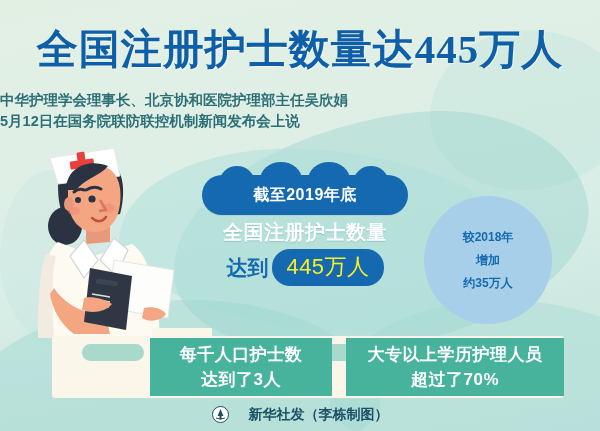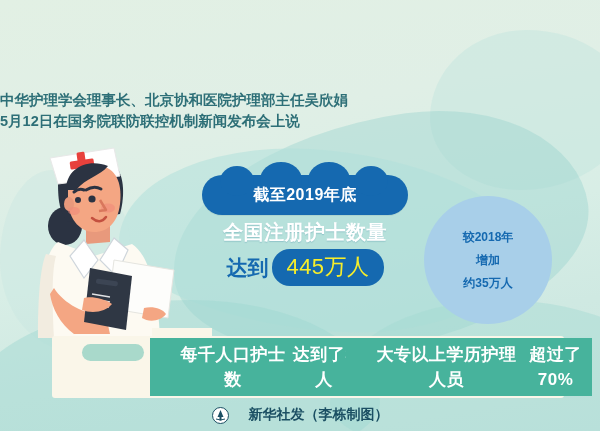--- a/index.html
+++ b/index.html
@@ -114,48 +114,48 @@
   }
   .cream-notch{
     position:absolute;left:152px;top:328px;width:60px;height:10px;background:#faf6e9;
   }
   .deco-pill{position:absolute;background:#a9d9cb;border-radius:9px;height:17px;}
   .dp1{left:82px;top:344px;width:62px;}
   .dp2{left:314px;top:344px;width:62px;}
 
   .stat-box{
     position:absolute;top:338px;height:58px;background:#47b39c;
-    display:flex;flex-direction:row;align-items:center;justify-content:center;
+    display:flex;flex-direction:column;align-items:center;justify-content:center;
     color:#ffffff;font-weight:700;font-size:17px;line-height:25px;text-align:center;
     letter-spacing:.5px;
-    padding-left:28px;
   }
   .stat-left{left:150px;width:182px;}
   .stat-right{left:346px;width:218px;}
 
   
   .footer{
     position:absolute;left:0;top:406px;width:600px;
-    display:flex;align-items:flex-end;justify-content:center;gap:20px;
+    display:flex;align-items:flex-start;justify-content:center;gap:20px;
     color:#1b4f63;font-size:14px;font-weight:700;
   }
   .xinhua-logo{width:17px;height:17px;flex:0 0 auto;}
 </style>
 </head>
 <body>
 
 <div class="poster">
 
   <div class="blob blob-e"></div>
   <div class="blob blob-a"></div>
   <div class="blob blob-b"></div>
   <div class="blob blob-f"></div>
   <div class="blob blob-c"></div>
   <div class="blob blob-d"></div>
 
+  <div class="headline">全国注册护士数量达445万人</div>
   <div class="subtitle">
     <div>中华护理学会理事长、北京协和医院护理部主任吴欣娟</div>
     <div>5月12日在国务院联防联控机制新闻发布会上说</div>
   </div>
 
   <div class="nurse">
     <svg width="175" height="200" viewBox="0 0 175 200" xmlns="http://www.w3.org/2000/svg">
 
       <ellipse cx="37" cy="88" rx="17" ry="19" fill="#2b3342"></ellipse>
       <path d="M30 42 C30 18 70 10 86 26 C98 38 96 62 92 76 L40 84 C30 74 30 56 30 42 Z" fill="#2b3342"></path>

